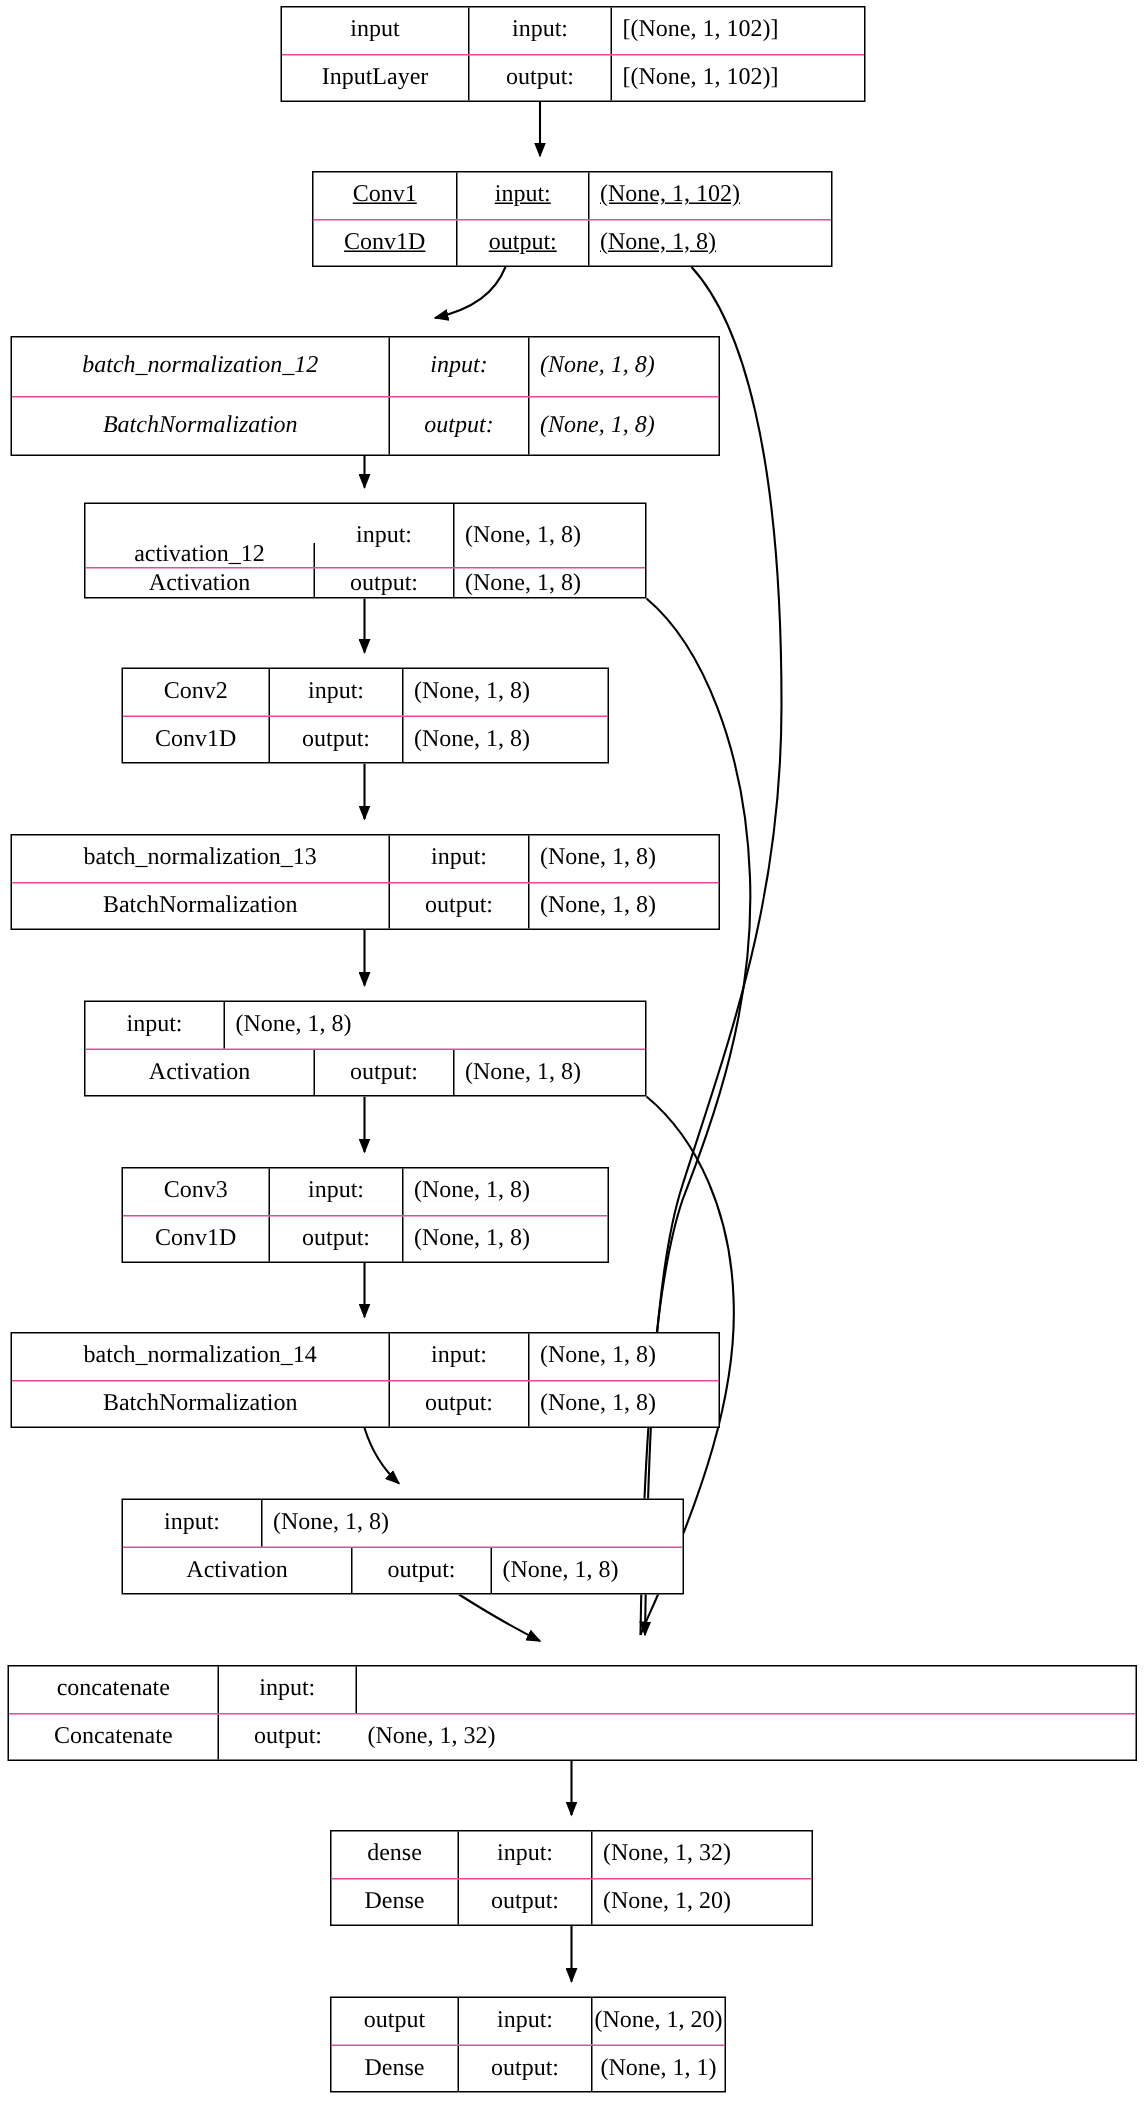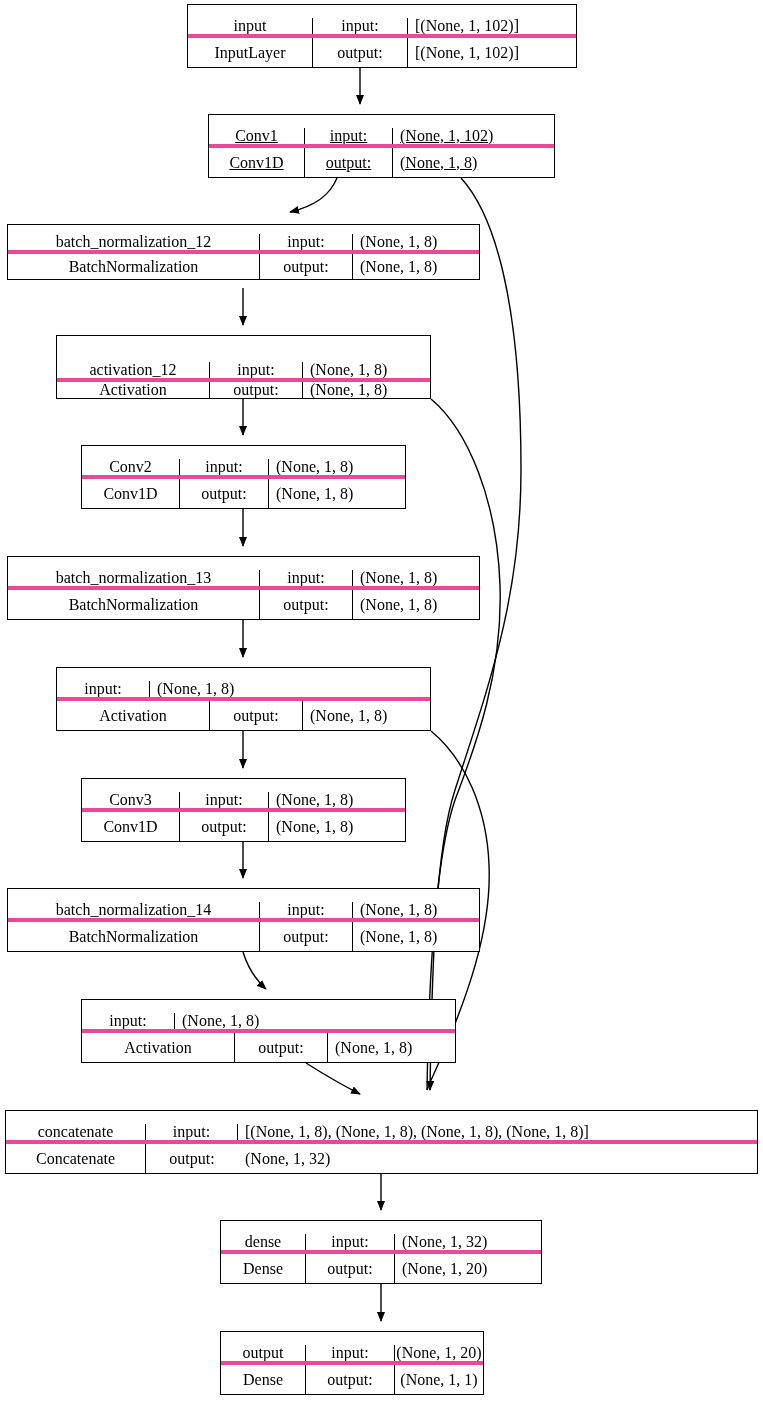--- a/index.html
+++ b/index.html
@@ -31,22 +31,21 @@
     border: 1px solid #000000;
     background: #ffffff;
   }
   .node-row {
     display: flex;
     flex-direction: row;
     flex: 1 1 0;
     box-sizing: border-box;
   }
   .node-row.top {
-    border-bottom: 4px solid #ec4899;
-    align-items: flex-end;
+    border-bottom: 1px solid #ec4899;
   }
   .cell {
     box-sizing: border-box;
     display: flex;
     align-items: center;
     justify-content: center;
     font-size: 16px;
     line-height: 1;
     color: #000000;
     white-space: nowrap;
@@ -161,21 +160,21 @@
       <div class="cell c-key" style="flex: 0 0 88px; width: 88px;">input:</div>
       <div class="cell c-val">(None, 1, 102)</div>
     </div>
     <div class="node-row">
       <div class="cell c-name" style="flex: 0 0 96px; width: 96px;">Conv1D</div>
       <div class="cell c-key" style="flex: 0 0 88px; width: 88px;">output:</div>
       <div class="cell c-val">(None, 1, 8)</div>
     </div>
   </div>
 
-  <div class="node" style="left: 7px; top: 224px; width: 473px; height: 56px;">
+  <div class="node" style="left: 7px; top: 224px; width: 473px; height: 80px; font-style: italic;">
     <div class="node-row top">
       <div class="cell c-name" style="flex: 0 0 252px; width: 252px;">batch_normalization_12</div>
       <div class="cell c-key" style="flex: 0 0 93px; width: 93px;">input:</div>
       <div class="cell c-val">(None, 1, 8)</div>
     </div>
     <div class="node-row">
       <div class="cell c-name" style="flex: 0 0 252px; width: 252px;">BatchNormalization</div>
       <div class="cell c-key" style="flex: 0 0 93px; width: 93px;">output:</div>
       <div class="cell c-val">(None, 1, 8)</div>
     </div>
@@ -267,21 +266,20 @@
       <div class="cell c-name" style="flex: 0 0 153px; width: 153px;">Activation</div>
       <div class="cell c-key" style="flex: 0 0 93px; width: 93px;">output:</div>
       <div class="cell c-val">(None, 1, 8)</div>
     </div>
   </div>
 
   <div class="node" style="left: 5px; top: 1110px; width: 753px; height: 64px;">
     <div class="node-row top">
       <div class="cell c-name" style="flex: 0 0 140px; width: 140px;">concatenate</div>
       <div class="cell c-key" style="flex: 0 0 92px; width: 92px;">input:</div>
-      <div class="cell c-val">[(None, 1, 8), (None, 1, 8), (None, 1, 8), (None, 1, 8)]</div>
     </div>
     <div class="node-row">
       <div class="cell c-name" style="flex: 0 0 140px; width: 140px;">Concatenate</div>
       <div class="cell c-key nodiv" style="flex: 0 0 92px; width: 92px;">output:</div>
       <div class="cell c-val">(None, 1, 32)</div>
     </div>
   </div>
 
   <div class="node" style="left: 220px; top: 1220px; width: 322px; height: 64px;">
     <div class="node-row top">

